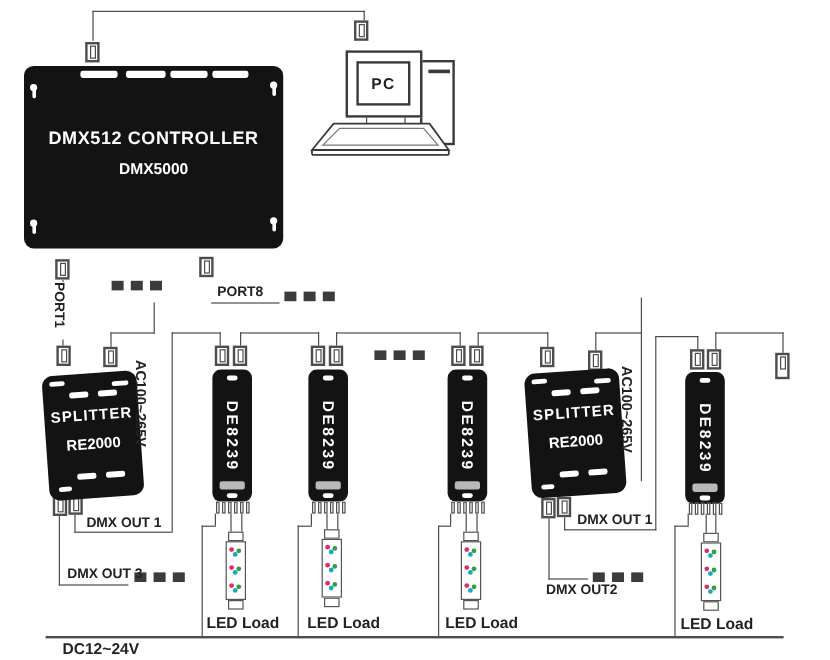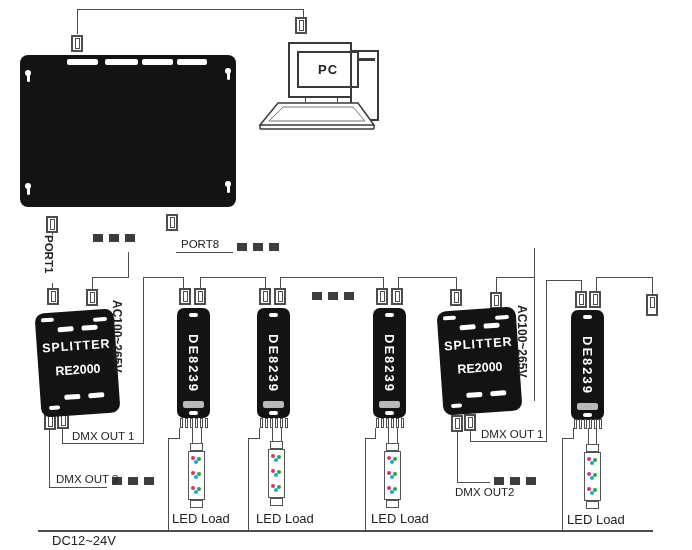--- a/index.html
+++ b/index.html
@@ -8,40 +8,40 @@
   .h{position:absolute;height:1px;background:#4d4d4d;}
   .v{position:absolute;width:1px;background:#4d4d4d;}
   .plug{position:absolute;width:12px;height:17px;border:2px solid #4d4d4d;background:#fff;box-sizing:border-box;}
   .plug i{position:absolute;left:2px;top:1px;width:3px;height:9px;border:1px solid #4d4d4d;display:block;}
   .box{position:absolute;background:#131313;border-radius:8px;box-sizing:border-box;}
   .dash{position:absolute;background:#fff;border-radius:2px;}
   .keyhole{position:absolute;width:6px;height:6px;border-radius:50%;background:#fff;}
   .keyhole::after{content:"";position:absolute;left:1.5px;top:4px;width:3px;height:8px;background:#fff;border-radius:2px;}
   .ctrl-title{position:absolute;left:0;right:0;text-align:center;color:#fff;font-weight:bold;}
   .vtext{position:absolute;writing-mode:vertical-rl;font-weight:bold;color:#222;}
-  .lbl{position:absolute;font-weight:normal;color:#222;white-space:nowrap;}
+  .lbl{position:absolute;font-weight:bold;color:#222;white-space:nowrap;}
   .dots{position:absolute;display:flex;gap:6px;}
   .dots b{width:10px;height:8px;background:#3c3c3c;display:block;}
   .de{position:absolute;width:33px;height:110px;background:#131313;border-radius:7px;
       display:flex;align-items:center;justify-content:center;}
   .de .detxt{writing-mode:vertical-rl;color:#fff;font-weight:bold;font-size:13px;letter-spacing:2px;}
   .de .topdot{position:absolute;left:12px;top:5px;width:9px;height:4px;background:#fff;border-radius:2px;}
   .de .botbar{position:absolute;left:6px;top:93px;width:21px;height:7px;background:#b9b9b9;border-radius:2px;}
   .de .botdot{position:absolute;left:12px;top:103px;width:9px;height:4px;background:#fff;border-radius:2px;}
   .pin{position:absolute;width:3px;height:10px;border:1px solid #4d4d4d;background:#fff;box-sizing:border-box;}
   .spl{position:absolute;width:79px;height:104px;background:#131313;border-radius:9px;transform:rotate(-4deg);}
   .spl .nm{position:absolute;left:0;right:0;top:28px;text-align:center;color:#fff;font-weight:bold;font-size:12.5px;letter-spacing:1px;}
   .spl .md{position:absolute;left:0;right:0;top:52px;text-align:center;color:#fff;font-weight:bold;font-size:12.5px;}
   .ledm{position:absolute;width:17px;}
   .ledm .cap{position:absolute;left:2px;width:13px;height:8px;border:1px solid #555;background:#fff;box-sizing:border-box;}
   .ledm .bod{position:absolute;left:0;top:8px;width:17px;height:49px;border:1px solid #555;background:#fff;box-sizing:border-box;}
   .clus{position:absolute;width:11px;height:8px;}
   .clus u{position:absolute;width:4px;height:4px;border-radius:50%;display:block;}
   .mon{position:absolute;left:288px;top:42px;width:64px;height:56px;border:2px solid #3a3a3a;background:#fff;box-sizing:border-box;}
-  .mon .scr{position:absolute;left:7px;top:7px;width:62px;height:37px;border:2px solid #3a3a3a;box-sizing:border-box;
+  .mon .scr{position:absolute;left:7px;top:7px;width:45px;height:37px;border:2px solid #3a3a3a;box-sizing:border-box;
             display:flex;align-items:center;justify-content:center;font-weight:bold;font-size:13px;letter-spacing:1px;}
   .tower{position:absolute;left:350px;top:50px;width:29px;height:71px;border:2px solid #3a3a3a;background:#fff;box-sizing:border-box;}
   .tower .td{position:absolute;left:5px;top:6px;width:18px;height:3px;background:#3a3a3a;}
 </style>
 </head>
 <body>
 
 <div id="stage">
 
   <div class="h" style="left:77px;top:9px;width:227px"></div>
@@ -183,20 +183,22 @@
 
   <div class="box" style="left:20px;top:55px;width:216px;height:152px">
     <div class="dash" style="left:47px;top:4px;width:31px;height:6px"></div>
     <div class="dash" style="left:85px;top:4px;width:33px;height:6px"></div>
     <div class="dash" style="left:122px;top:4px;width:31px;height:6px"></div>
     <div class="dash" style="left:157px;top:4px;width:30px;height:6px"></div>
     <div class="keyhole" style="left:5px;top:15px"></div>
     <div class="keyhole" style="left:205px;top:13px"></div>
     <div class="keyhole" style="left:5px;top:128px"></div>
     <div class="keyhole" style="left:205px;top:126px"></div>
+    <div class="ctrl-title" style="top:52px;font-size:15px;letter-spacing:0.5px">DMX512 CONTROLLER</div>
+    <div class="ctrl-title" style="top:78px;font-size:13px">DMX5000</div>
   </div>
 
   <div class="tower">
       <div class="td"></div>
     </div>
   <div class="v" style="left:305px;top:97px;height:7px"></div>
   <div class="v" style="left:337px;top:97px;height:7px"></div>
   <div class="mon">
     <div class="scr">PC</div>
   </div>

